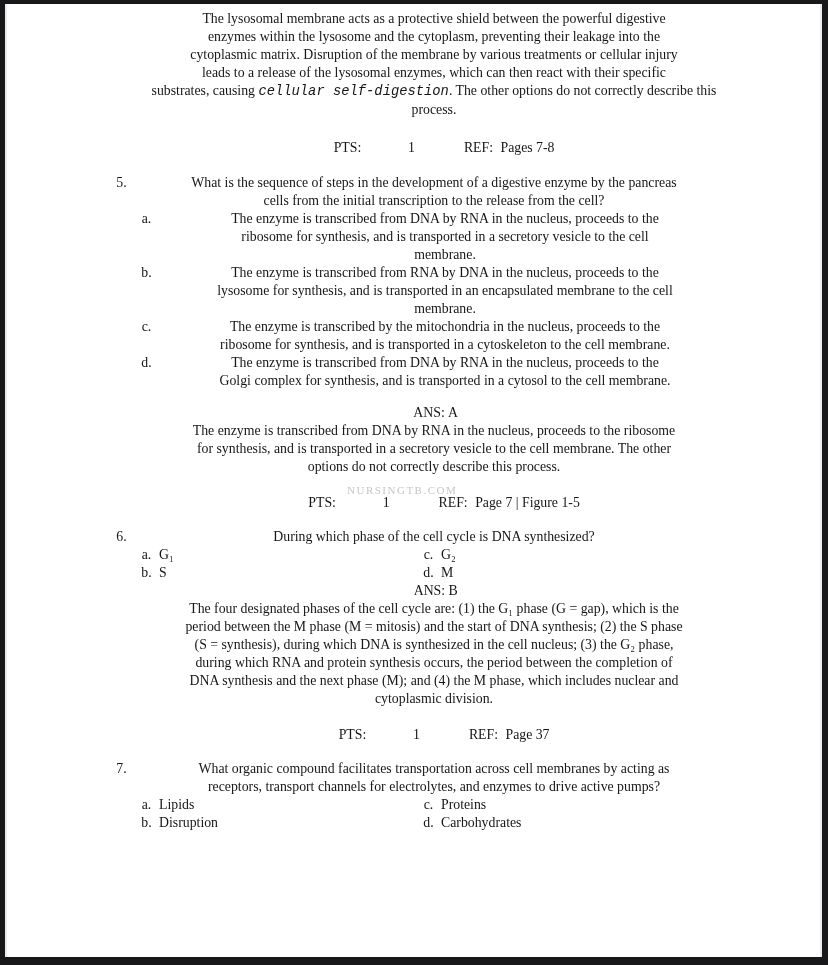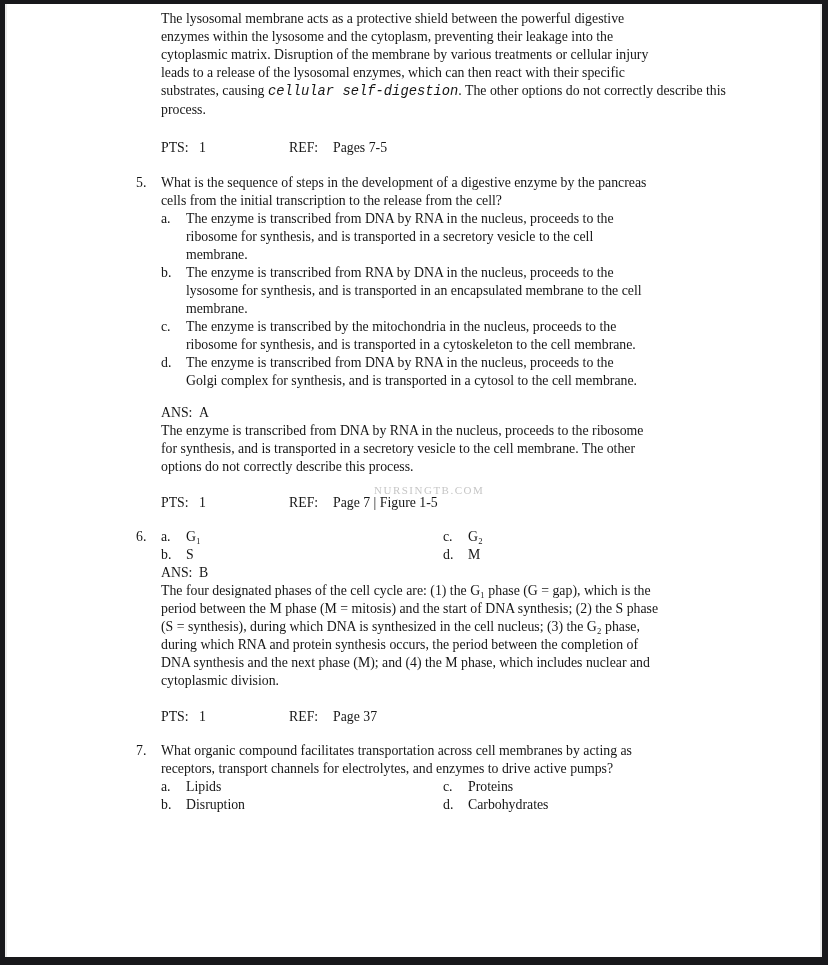--- a/index.html
+++ b/index.html
@@ -16,22 +16,23 @@
   .page {
     position:absolute;
     left:5px; top:4px;
     width:817px; height:953px;
     background:#ffffff;
     border-left:2px solid #ececec;
     border-right:2px solid #ececec;
   }
   .content {
     position:absolute;
-    left:129px; top:6px;
+    left:102px; top:6px;
     width:640px;
+    text-align:center;
   }
   .preline { white-space:pre-line; }
   .italic { font-style:italic;font-family:Liberation Mono, monospace; }
   .para { margin-left:25px; width:600px; }
   .pts-row { margin-left:25px; margin-top:18px; position:relative; }
   .pts-label { display:inline-block; width:38px; }
   .pts-value { display:inline-block; width:90px; }
   .ref-label { display:inline-block; width:44px; }
   .question { margin-top:16px; }
   .q-row { display:flex; }
@@ -67,21 +68,21 @@
   <div class="content">
 
     <div class="para preline"><span>The lysosomal membrane acts as a protective shield between the powerful digestive
 enzymes within the lysosome and the cytoplasm, preventing their leakage into the
 cytoplasmic matrix. Disruption of the membrane by various treatments or cellular injury
 leads to a release of the lysosomal enzymes, which can then react with their specific
 substrates, causing </span><span class="italic">cellular self-digestion</span><span>. The other options do not correctly describe this
 process.</span></div>
 
     <div class="pts-row mt20">
-      <span class="pts-label">PTS:</span><span class="pts-value">1</span><span class="ref-label">REF:</span><span>Pages 7-5</span>
+      <span class="pts-label">PTS:</span><span class="pts-value">1</span><span class="ref-label">REF:</span><span>Pages 7-8</span>
     </div>
 
     <div class="question mt17">
       <div class="q-row">
         <span class="q-num">5.</span>
         <div class="q-body">
           <div class="q-text preline">What is the sequence of steps in the development of a digestive enzyme by the pancreas
 cells from the initial transcription to the release from the cell?</div>
           <div>
             <div class="opt-row">
@@ -122,20 +123,21 @@
 
     <div class="pts-row">
       <span class="watermark">NURSINGTB.COM</span>
       <span class="pts-label">PTS:</span><span class="pts-value">1</span><span class="ref-label">REF:</span><span>Page 7 | Figure 1-5</span>
     </div>
 
     <div class="question">
       <div class="q-row">
         <span class="q-num">6.</span>
         <div class="q-body">
+          <div class="q-text preline">During which phase of the cell cycle is DNA synthesized?</div>
           <div class="opt-grid">
             <div class="opt-row">
               <span class="opt-letter">a.</span>
               <span>G₁</span>
             </div>
             <div class="opt-row">
               <span class="opt-letter">c.</span>
               <span>G₂</span>
             </div>
             <div class="opt-row">

